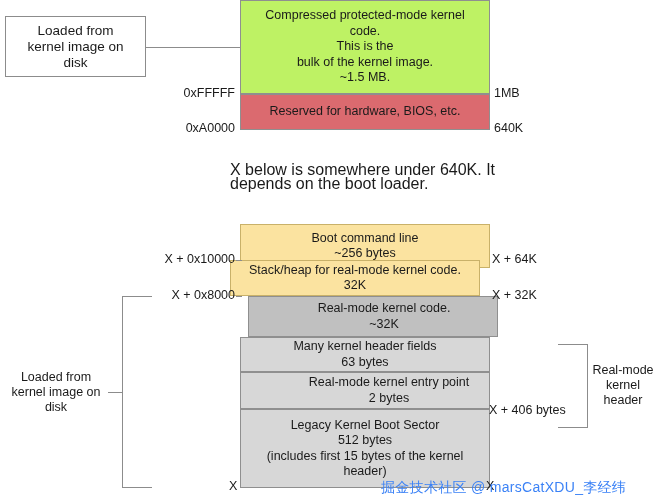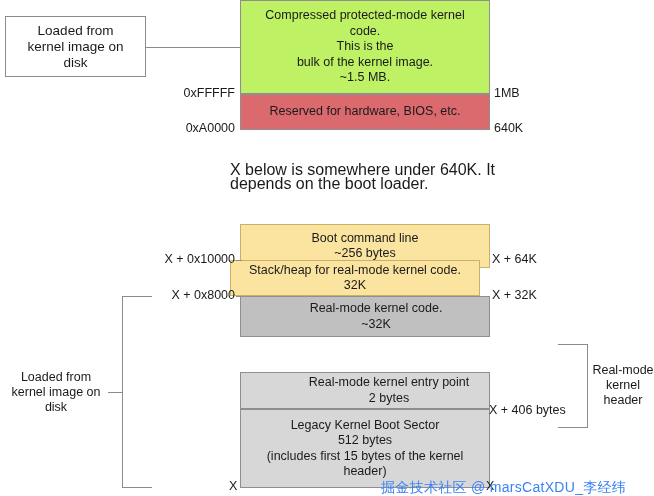--- a/index.html
+++ b/index.html
@@ -121,23 +121,25 @@
 
   <div class="abs note" style="left:230px; top:163px; width:280px;">X below is somewhere under 640K. It
 depends on the boot loader.</div>
 
   <div class="abs block yellow" style="left:240px; top:224px; width:250px; height:44px;">Boot command line
 ~256 bytes</div>
 
   <div class="abs block yellow" style="left:230px; top:260px; width:250px; height:36px;">Stack/heap for real-mode kernel code.
 32K</div>
 
-  <div class="abs block midgray" style="left:240px; top:296px; width:250px; height:41px;padding-left:22px;">Real-mode kernel code.
+  <div class="abs block midgray" style="left:248px; top:296px; width:250px; height:41px;padding-left:22px;">Real-mode kernel code.
 ~32K</div>
 
+  <div class="abs block lightgray" style="left:240px; top:337px; width:250px; height:35px;">Many kernel header fields
+63 bytes</div>
 
   <div class="abs block lightgray" style="left:240px; top:372px; width:250px; height:37px;padding-left:48px;">Real-mode kernel entry point
 2 bytes</div>
 
   <div class="abs block lightgray" style="left:240px; top:409px; width:250px; height:79px;">Legacy Kernel Boot Sector
 512 bytes
 (includes first 15 bytes of the  kernel
 header)</div>
 
   <div class="abs lbl right" style="left:140px; top:252px; width:95px;">X + 0x10000</div>

